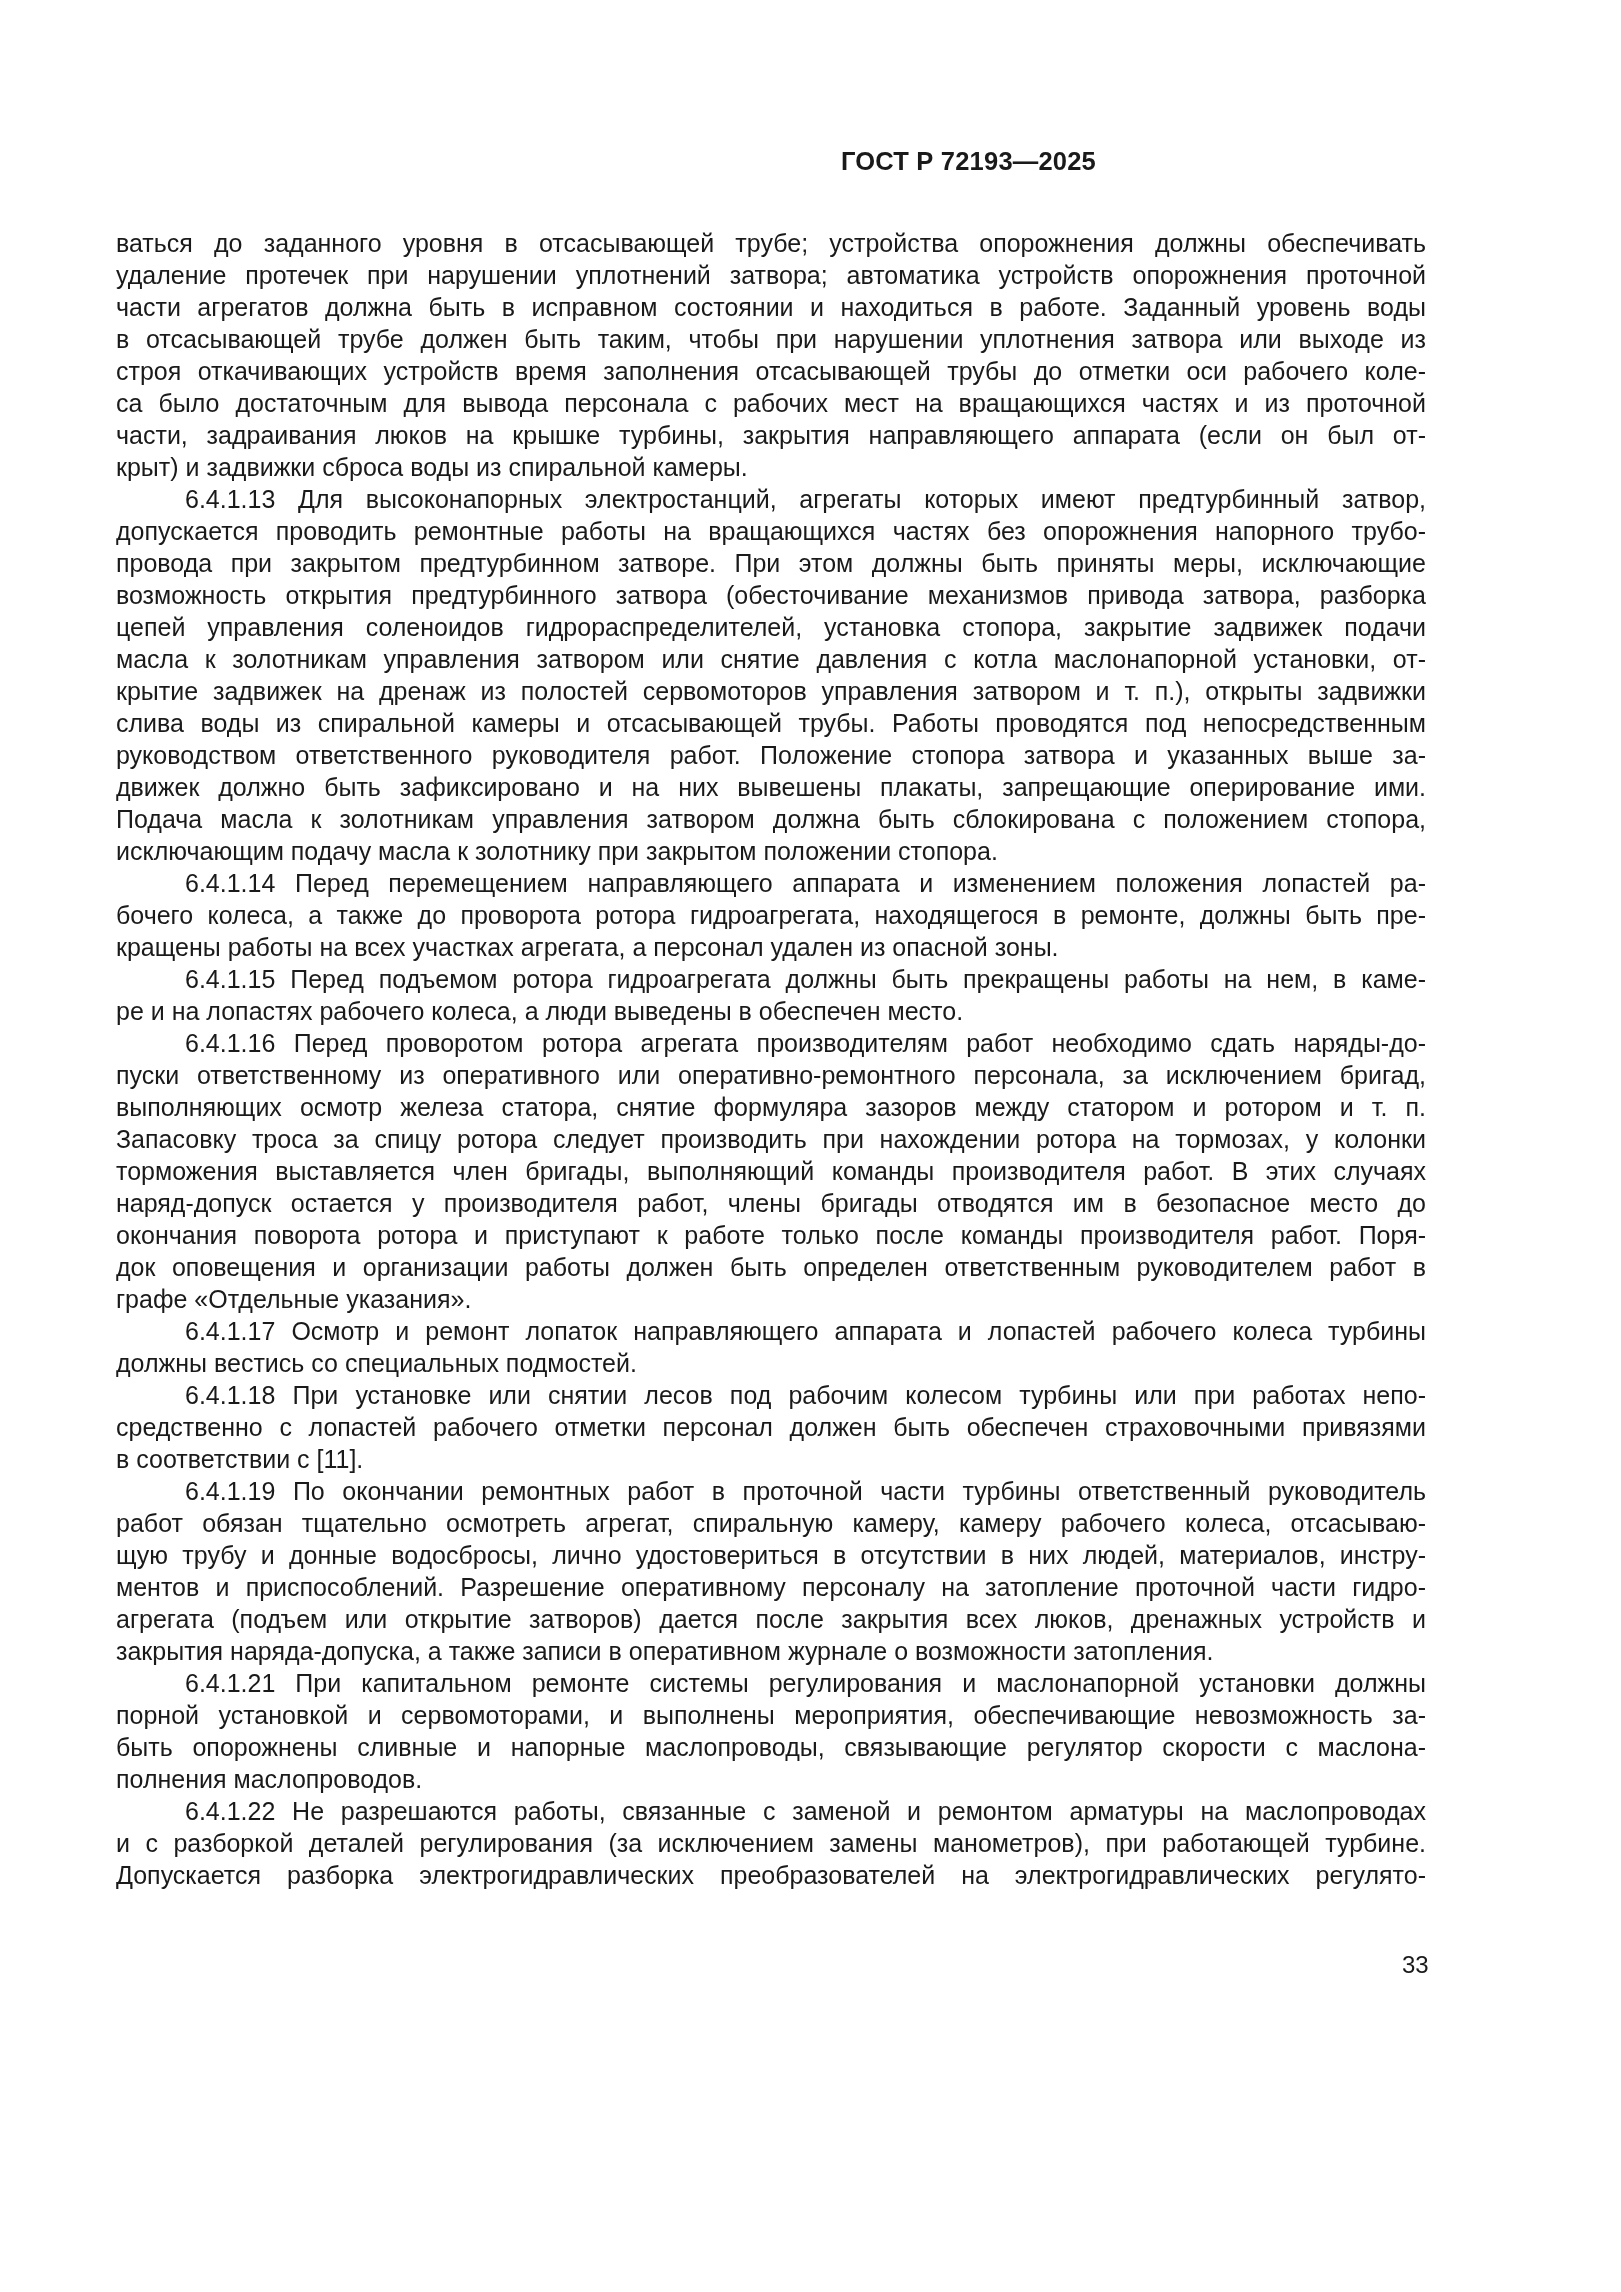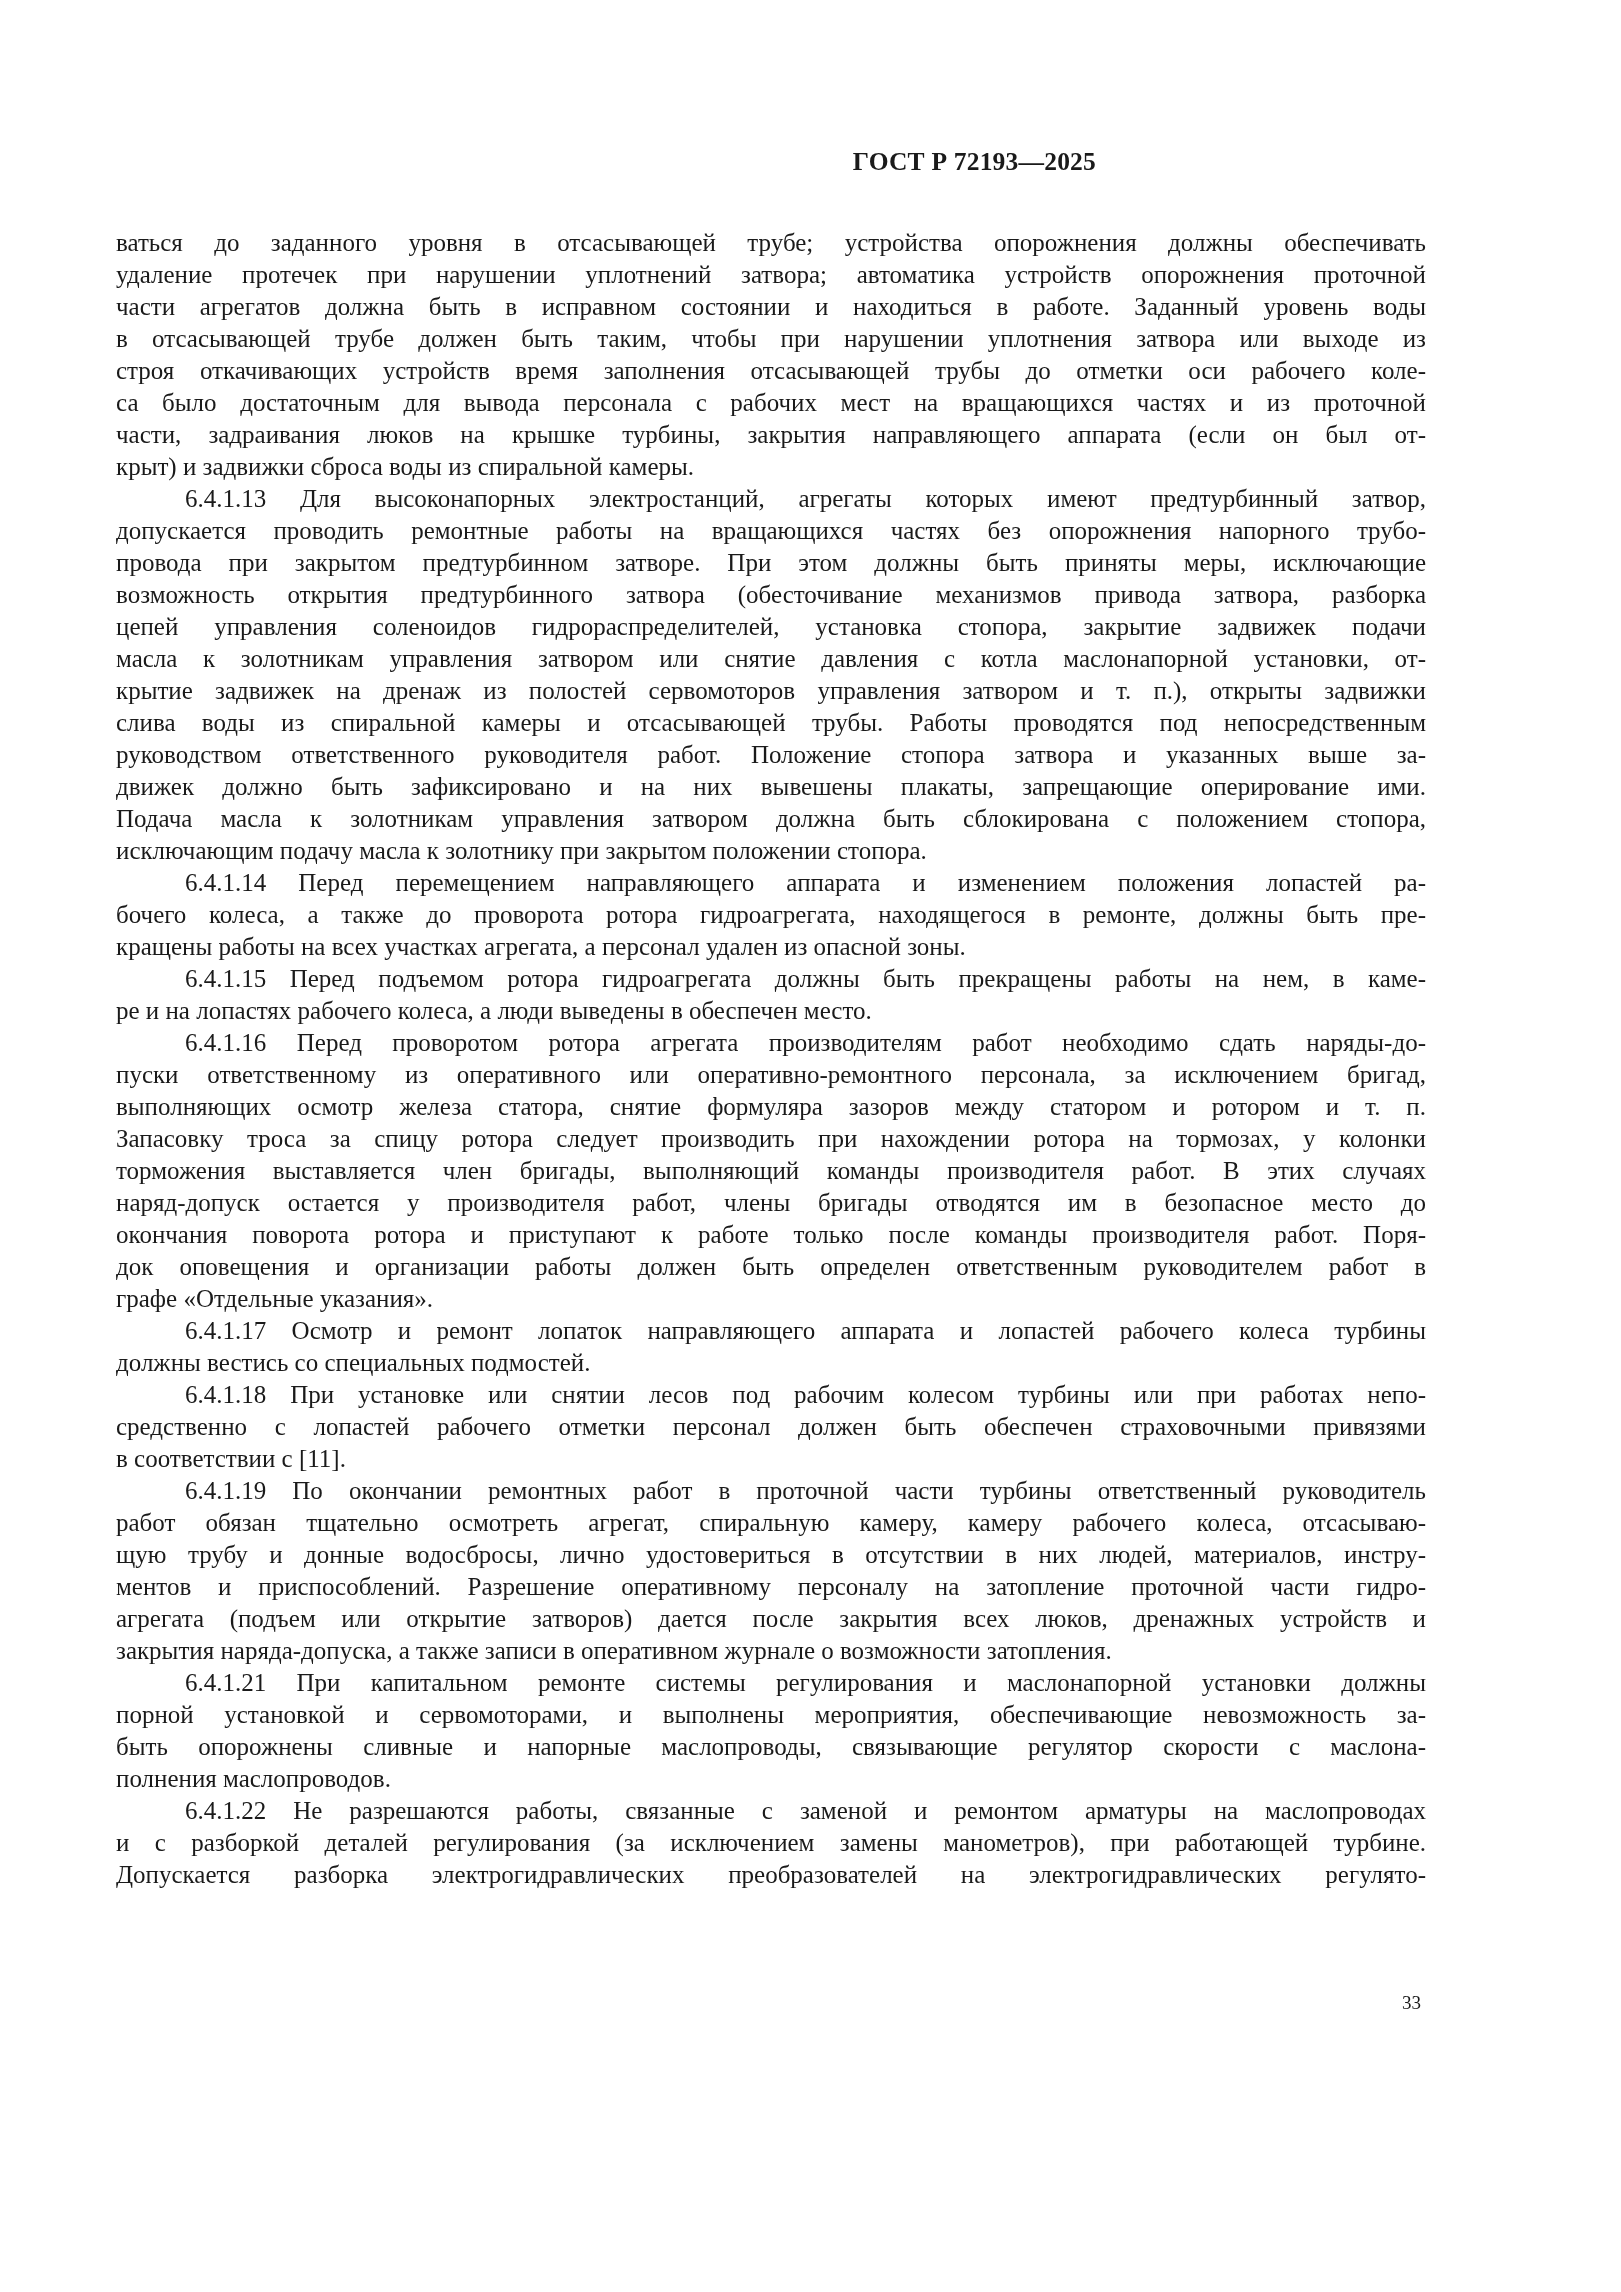--- a/index.html
+++ b/index.html
@@ -1,38 +1,38 @@
 <!DOCTYPE html>
 <html><head>
 <meta charset="utf-8">
 <style>
   html, body { margin: 0; padding: 0; background: #ffffff; }
   body { width: 1621px; height: 2293px; position: relative; overflow: hidden; }
   .page {
     position: absolute; left: 0; top: 0; width: 1291px; height: 2293px;
     background: #ffffff; color: #1a1a1a;
-    font-family: Liberation Serif, serif;
+    font-family: Liberation Sans, sans-serif;
   }
   .header {
     position: absolute; right: 195px; top: 147px;
     font-size: 25.5px; font-weight: bold; letter-spacing: 0.2px;
   }
   .body {
     position: absolute; left: 116px; top: 227px; width: 1310px;
     font-size: 25px; line-height: 32px;
   }
   .line {
     display: block; height: 32px; white-space: nowrap;
     text-align: justify; text-align-last: justify;
   }
   .line.last { text-align-last: left; }
   .line.first { padding-left: 69px; }
   .pagenum {
-    position: absolute; left: 1402px; top: 1992px;
-    font-size: 19px;
+    position: absolute; left: 1402px; top: 1951px;
+    font-size: 24px;
   }
 </style>
 </head>
 <body>
 
 <div class="page">
   <div class="header">ГОСТ Р 72193—2025</div>
 
   <div class="body" id="body">
       <div>

